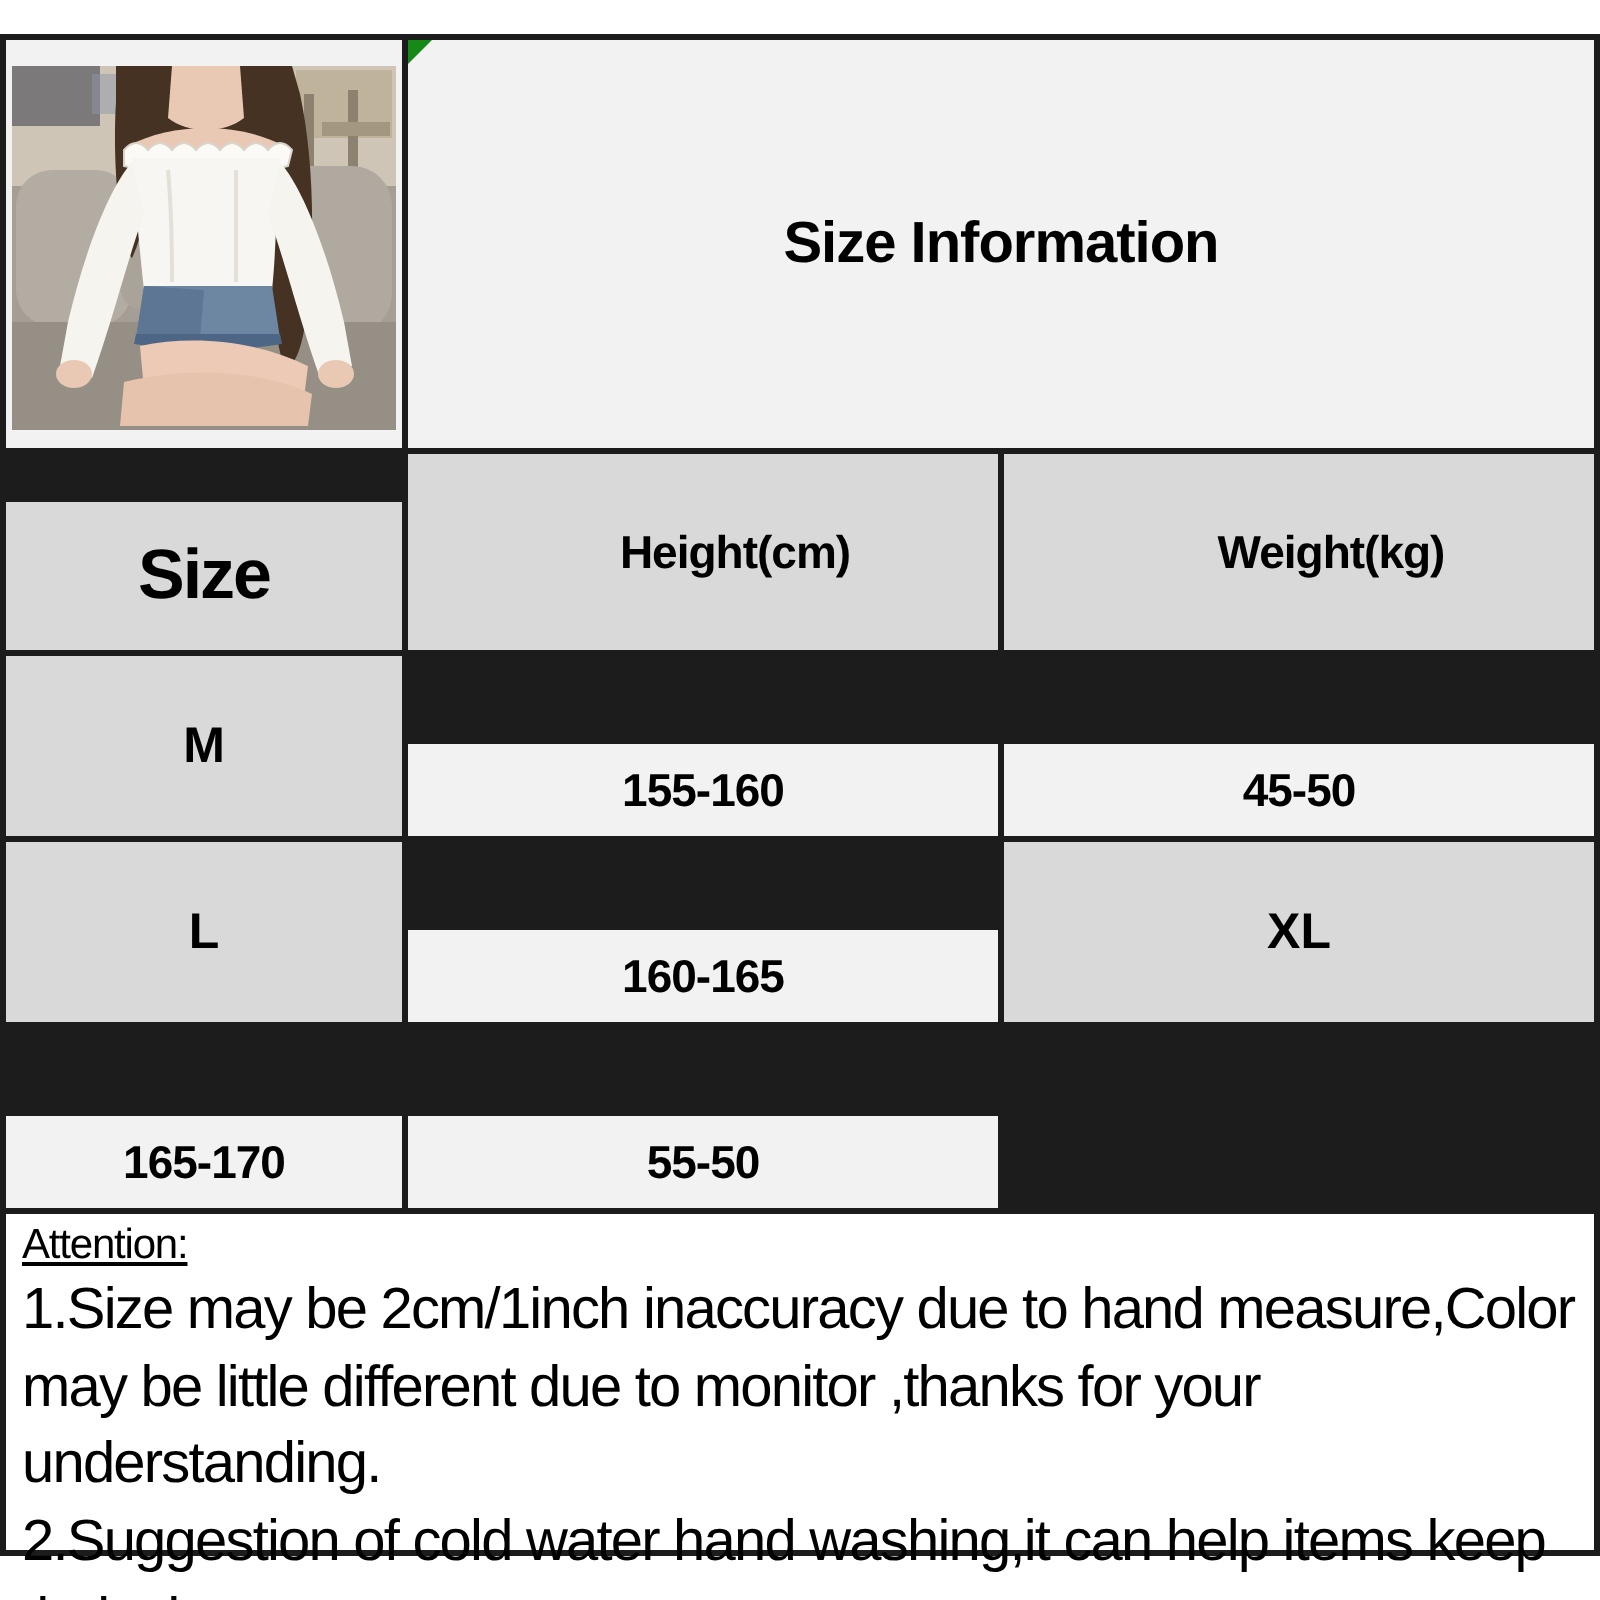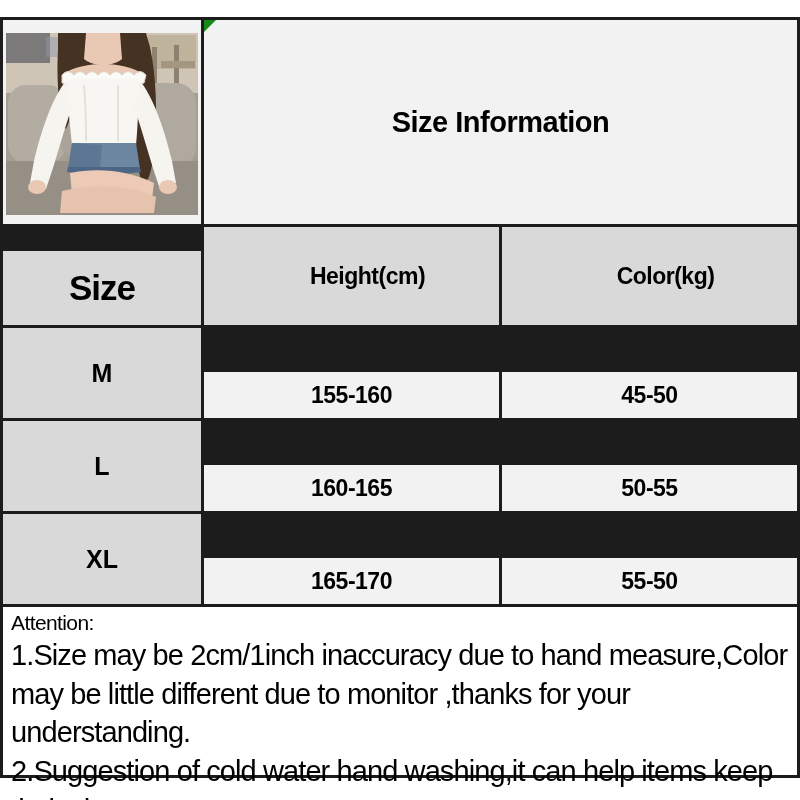--- a/index.html
+++ b/index.html
@@ -96,20 +96,21 @@
     height: 174px;
     box-sizing: border-box;
     background: #ffffff;
     border: 3px solid #1c1c1c;
     padding: 3px 8px;
   }
   .attention-heading {
     font-size: 21px;
     line-height: 1.25;
     letter-spacing: -0.6px;
+    text-decoration: underline;
   }
   .attention-note {
     font-size: 29px;
     line-height: 1.33;
     letter-spacing: -0.9px;
   }
 </style>
 </head>
 <body>
 
@@ -169,29 +170,28 @@
       </svg>
     </div>
 
     <div class="cell title-cell">
       <span class="corner-triangle"></span>
       <span class="main-title">Size Information</span>
     </div>
 
     <div class="cell cell-gray hdr-size">Size</div>
     <div class="cell cell-gray hdr-col">Height(cm)</div>
-    <div class="cell cell-gray hdr-col">Color(kg)</div>
+    <div class="cell cell-gray hdr-col">Weight(kg)</div>
 
     <div class="cell cell-gray size-label">M</div>
     <div class="cell cell-light value-label">155-160</div>
     <div class="cell cell-light value-label">45-50</div>
 
     <div class="cell cell-gray size-label">L</div>
     <div class="cell cell-light value-label">160-165</div>
-    <div class="cell cell-light value-label">50-55</div>
 
     <div class="cell cell-gray size-label">XL</div>
     <div class="cell cell-light value-label">165-170</div>
     <div class="cell cell-light value-label">55-50</div>
 
   </div>
 
   <div class="attention-box">
     <div class="attention-heading">Attention:</div>
     <div class="attention-note">1.Size may be 2cm/1inch inaccuracy due to hand measure,Color may be little different due to monitor ,thanks for your understanding.</div>

